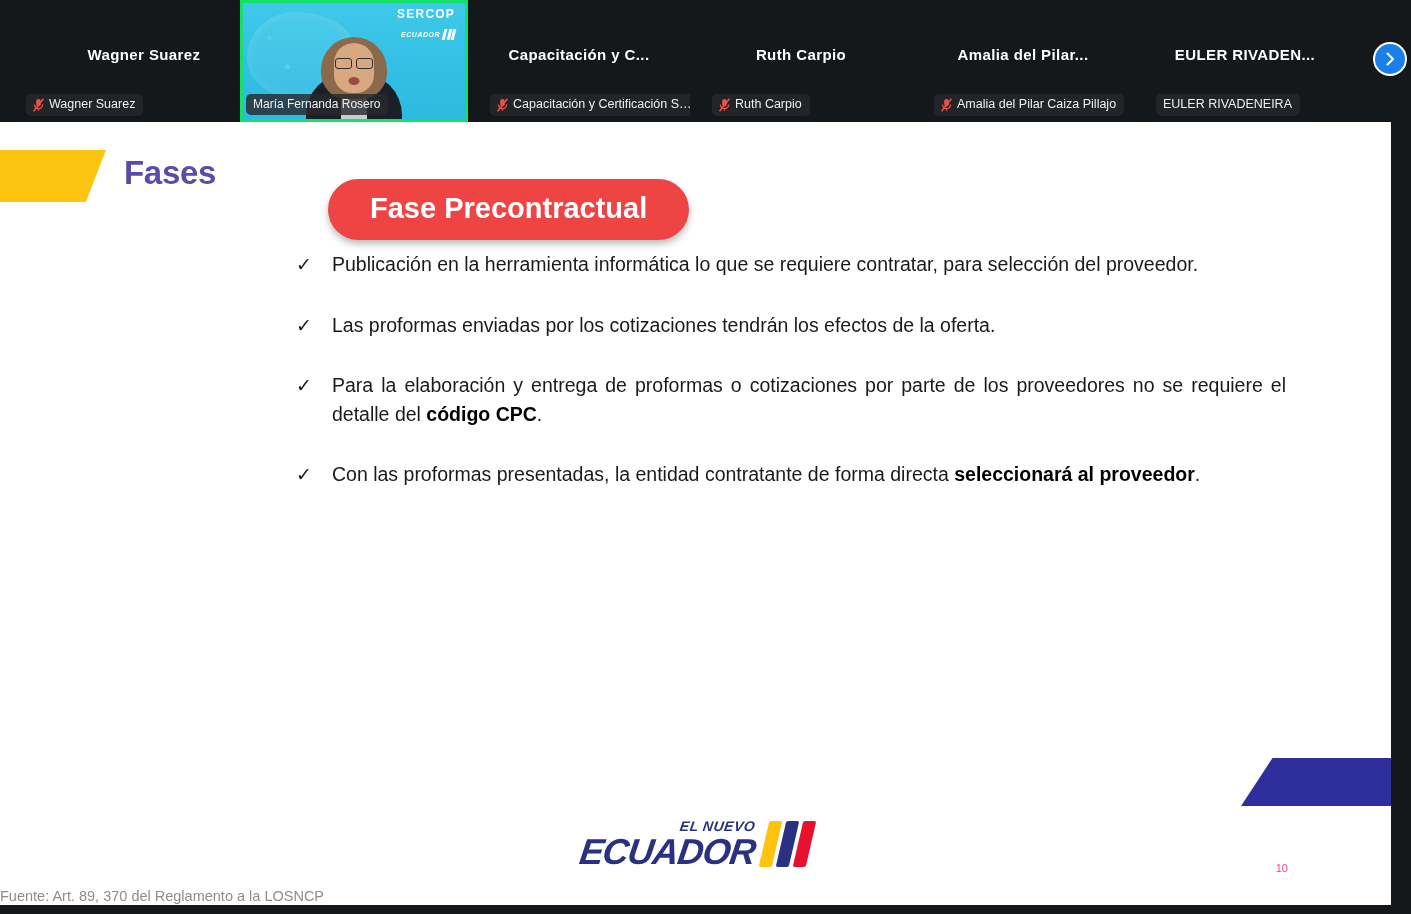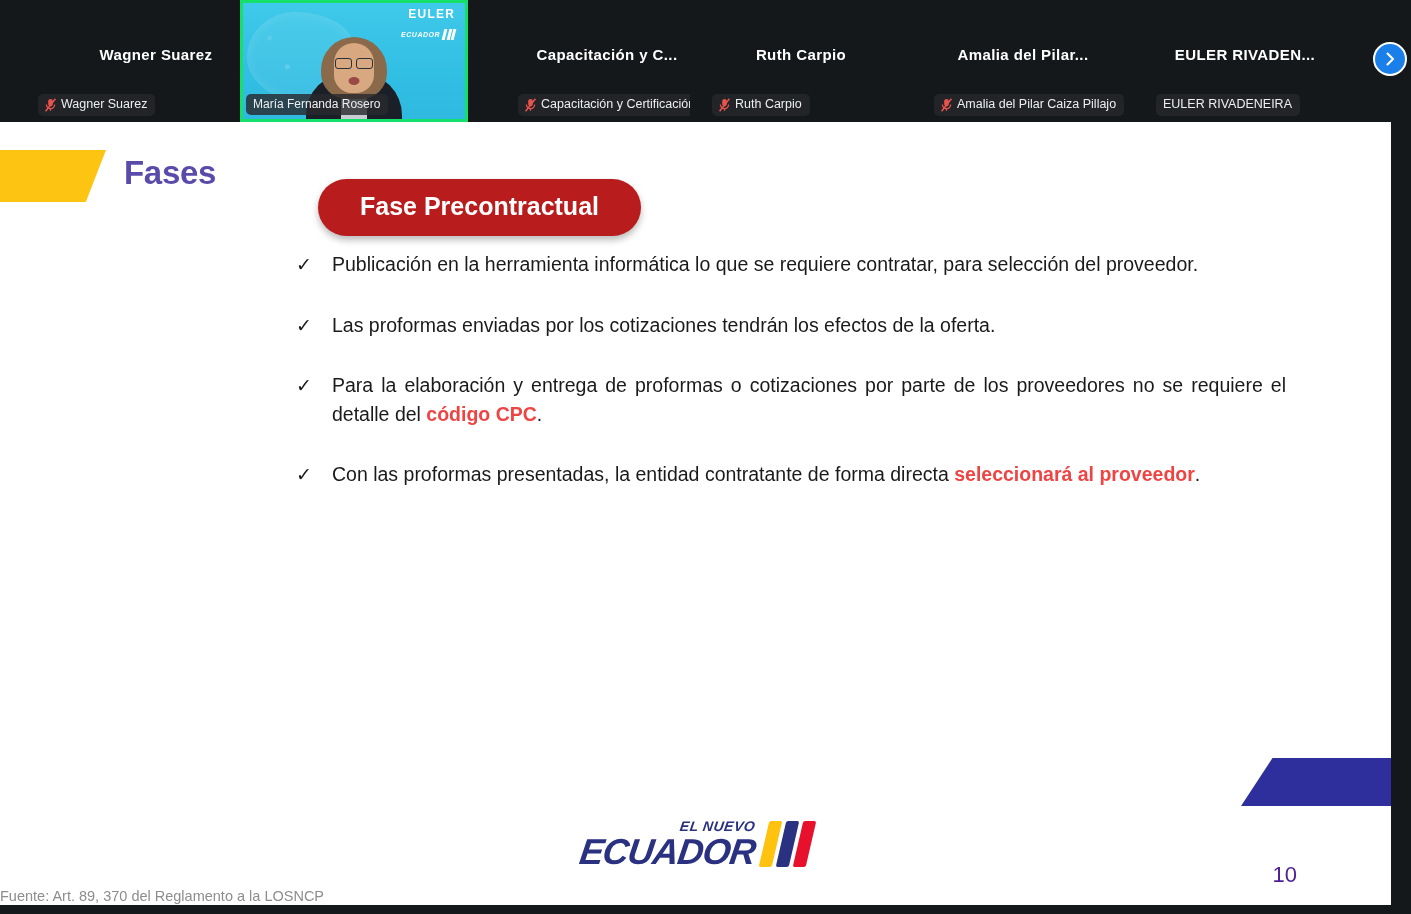--- a/index.html
+++ b/index.html
@@ -250,26 +250,26 @@
     position: absolute;
     left: 124px; top: 32px;
     color: #5a4bab;
     font-size: 33px;
     font-weight: bold;
     letter-spacing: -0.3px;
   }
 
   #phase-pill {
     position: absolute;
-    left: 318px; top: 57px;
+    left: 328px; top: 57px;
     padding: 13px 42px 15px;
-    background: #b91c1c;
+    background: #ef4444;
     border-radius: 34px;
     color: #ffffff;
-    font-size: 25px;
+    font-size: 29px;
     font-weight: bold;
     box-shadow: 0 4px 7px rgba(0,0,0,0.27);
     white-space: nowrap;
   }
 
   
   #bullets {
     position: absolute;
     left: 296px;
     top: 128px;
@@ -291,42 +291,42 @@
   }
   .bullet .btext {
     flex: 1 1 auto;
     color: #1a1a1a;
     font-size: 19.5px;
     line-height: 1.46;
     text-align: justify;
     text-justify: inter-word;
   }
   .bullet .btext .hl {
-    color: #ef4444;
+    color: #000000;
     font-weight: bold;
   }
 
   
   #blue-corner {
     position: absolute;
     right: 0;
     top: 636px;
     width: 150px;
     height: 48px;
     background: #2e2f9c;
     clip-path: polygon(21% 0, 100% 0, 100% 100%, 0 100%);
     border-top-left-radius: 12px;
   }
 
   #page-number {
     position: absolute;
-    right: 94px;
+    right: 103px;
     top: 740px;
-    color: #4c1d95;
-    font-size: 22px;
+    color: #ec4899;
+    font-size: 11px;
   }
 
   
   #footer-logos {
     position: absolute;
     left: 0; right: 0;
     top: 690px;
     display: flex;
     align-items: flex-end;
     justify-content: center;
@@ -423,35 +423,35 @@
   }
 </style>
 </head>
 <body>
 
 <div id="app">
 
   <div id="filmstrip">
 
     <div id="tiles-host">
-        <div class="tile" style="left: 16px; width: 280px;">
+        <div class="tile" style="left: 4px; width: 280px;">
           <div class="tile-name-center">Wagner Suarez</div>
           <div class="name-badge" style="left: 22px;">
             <span class="mic-muted-icon">
               <svg width="11" height="14" viewBox="0 0 11 14" aria-hidden="true">
                 <rect x="3.2" y="1" width="4.6" height="7.4" rx="2.3" fill="#e8544c"></rect>
                 <path d="M1.4 6.6 A4.1 4.1 0 0 0 9.6 6.6" fill="none" stroke="#e8544c" stroke-width="1.3"></path>
                 <line x1="5.5" y1="10.4" x2="5.5" y2="12.8" stroke="#e8544c" stroke-width="1.3"></line>
                 <line x1="0.6" y1="13.2" x2="10.4" y2="0.8" stroke="#e8544c" stroke-width="1.5"></line>
               </svg>
             </span>
             <span class="badge-text">Wagner Suarez</span>
           </div>
         </div>
-        <div class="tile" style="left: 468px; width: 222px; margin-left: 28px;">
+        <div class="tile" style="left: 468px; width: 222px;">
           <div class="tile-name-center">Capacitación y C...</div>
           <div class="name-badge" style="left: 22px;">
             <span class="mic-muted-icon">
               <svg width="11" height="14" viewBox="0 0 11 14" aria-hidden="true">
                 <rect x="3.2" y="1" width="4.6" height="7.4" rx="2.3" fill="#e8544c"></rect>
                 <path d="M1.4 6.6 A4.1 4.1 0 0 0 9.6 6.6" fill="none" stroke="#e8544c" stroke-width="1.3"></path>
                 <line x1="5.5" y1="10.4" x2="5.5" y2="12.8" stroke="#e8544c" stroke-width="1.3"></line>
                 <line x1="0.6" y1="13.2" x2="10.4" y2="0.8" stroke="#e8544c" stroke-width="1.5"></line>
               </svg>
             </span>
@@ -496,21 +496,21 @@
 
     <div id="tile-video">
       <div class="video-bg"></div>
       <div class="map-wash"></div>
       <div class="person-body"></div>
       <div class="person-shirt"></div>
       <div class="person-hair"></div>
       <div class="person-face"></div>
       <div class="glasses"></div>
       <div class="mouth"></div>
-      <div class="wm-sercop">EULER</div>
+      <div class="wm-sercop">SERCOP</div>
       <div class="wm-ecuador">
         <span class="wm-txt">ECUADOR</span>
         <span class="wm-bars">
             <i></i>
             <i></i>
             <i></i>
           </span>
       </div>
       <div class="name-badge">
         <span class="badge-text">María Fernanda Rosero</span>

